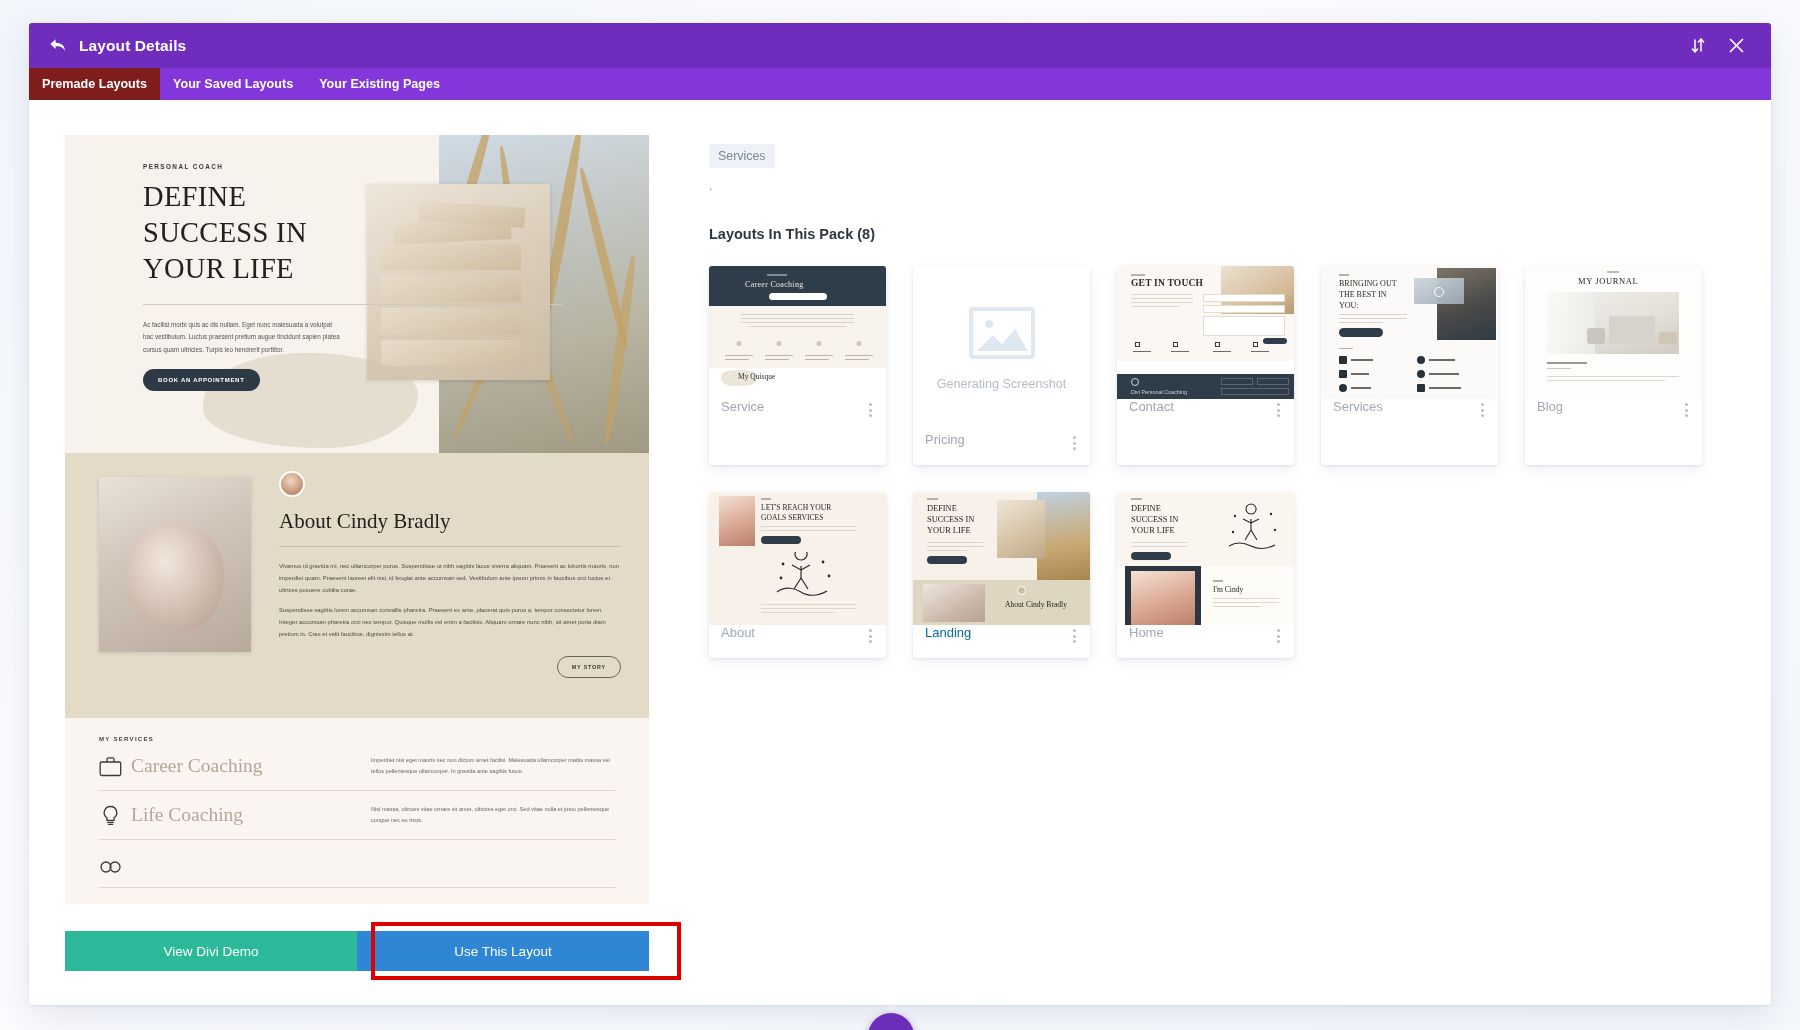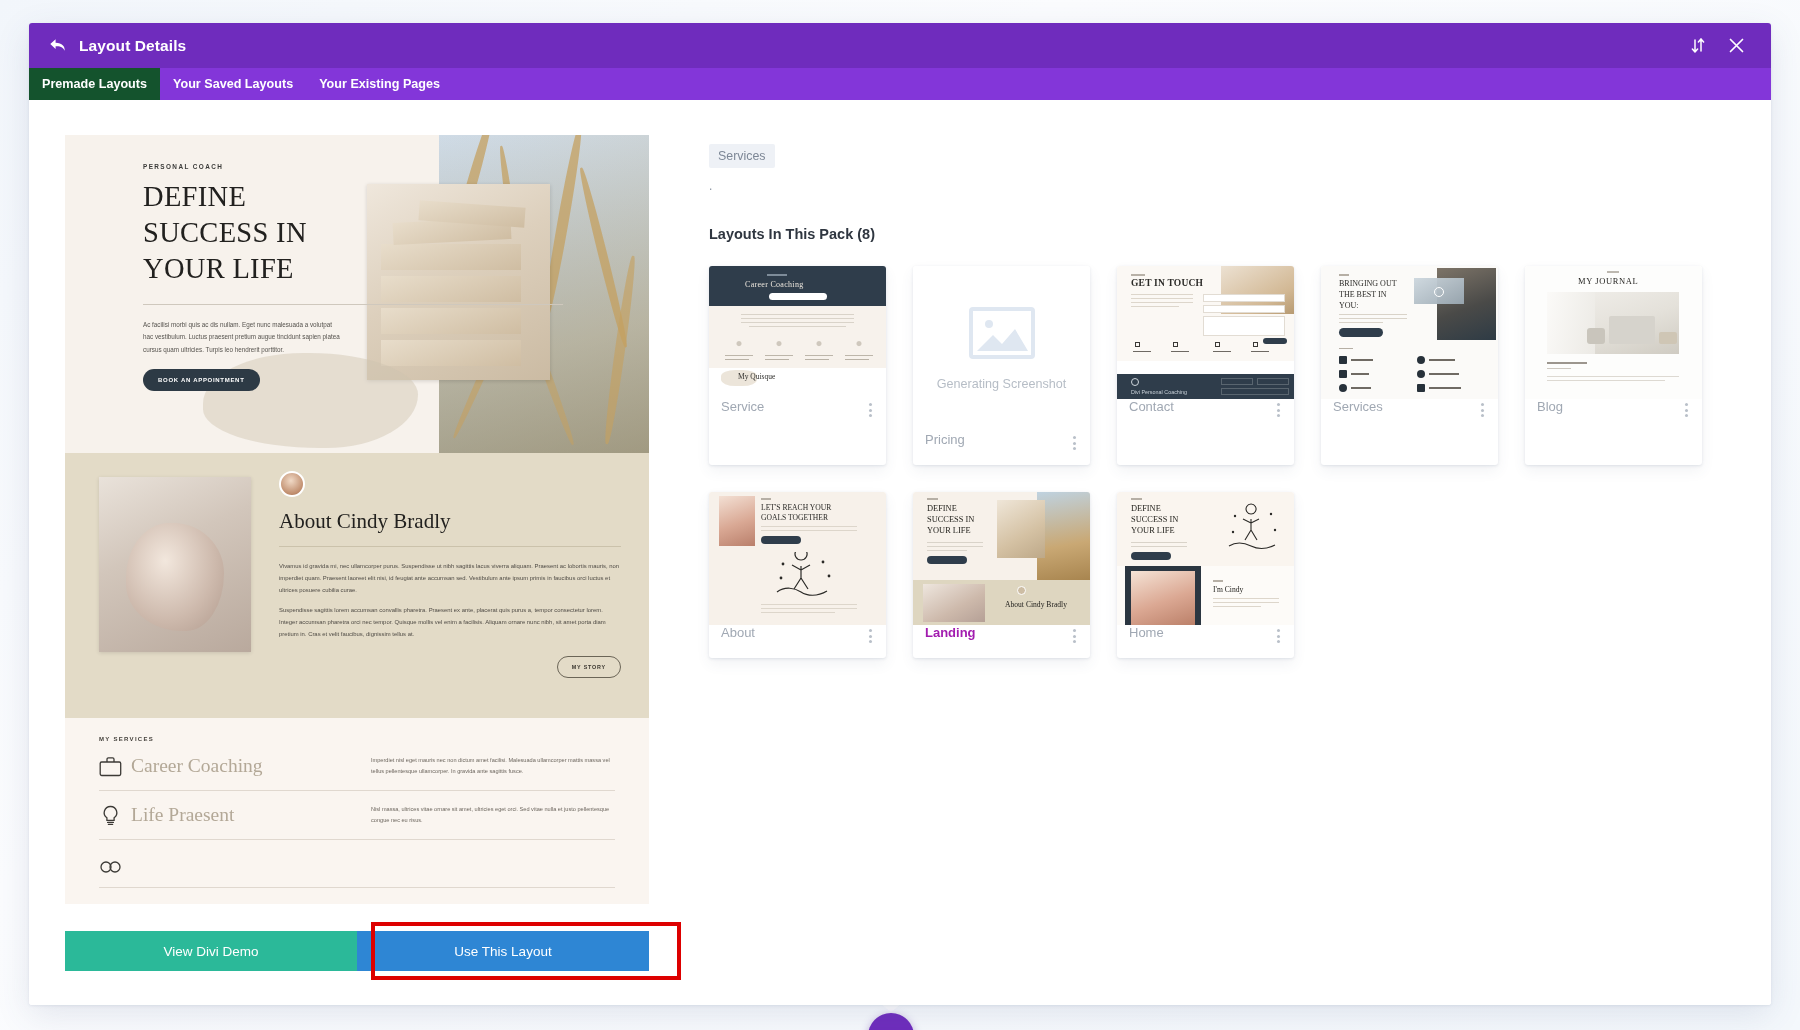--- a/index.html
+++ b/index.html
@@ -40,21 +40,21 @@
   .title{ font-size:15.5px; font-weight:bold; letter-spacing:.1px; }
   .tb-spacer{ flex:1; }
   .tb-icon{ width:30px;height:30px;display:flex;align-items:center;justify-content:center;
     margin-left:8px; cursor:pointer;}
 
   .tabbar{
     height:32px; background:#8336d9; display:flex; align-items:stretch;
     font-size:12.6px; font-weight:bold; color:#fff;
   }
   .tab{ display:flex;align-items:center; padding:0 13px; cursor:pointer; white-space:nowrap;}
-  .tab.active{ background:#14532d; }
+  .tab.active{ background:#7f1d1d; }
 
   .body{ position:absolute; top:77px; left:0; right:0; bottom:0; background:#fff; }
 
   
   .preview-col{
     position:absolute; left:36px; top:35px; width:584px; height:800px;
   }
   .preview-frame{
     position:relative; width:584px; height:769px; overflow:hidden;
     background:#faf6f1;
@@ -131,21 +131,21 @@
   .pack-sub{ font-size:12px; color:#8b94a1; margin-top:11px; height:13px;}
   .pack-count{ font-size:14.5px; font-weight:bold; color:#2f3640; margin-top:34px;}
 
   .grid{ display:flex; flex-wrap:wrap; gap:0 27px; margin-top:24px; width:1035px;}
   .card{ width:177px; margin-bottom:27px; background:#fff; border-radius:3px;
     box-shadow:0 1px 3px rgba(70,90,120,.14), 0 6px 14px rgba(70,90,120,.07);
     overflow:hidden; cursor:pointer;}
   .thumb{ height:133px; overflow:hidden; position:relative; background:#fff;}
   .card-foot{ height:33px; display:flex;align-items:flex-start; padding:0 12px;}
   .card-label{ font-size:13px; color:#a0a8b3; flex:1;}
-  .card-label.sel{ color:#a21caf; font-weight:bold; }
+  .card-label.sel{ color:#0369a1; font-weight:normal; }
   .dots{ display:flex;flex-direction:column;gap:2.5px; padding:4px 2px;}
   .dots i{ width:3px;height:3px;border-radius:50%;background:#b9c0c9; display:block;}
 
   
   .ph{ height:166px; display:flex;flex-direction:column;align-items:center;justify-content:center; gap:14px;}
   .ph-txt{ font-size:12.6px; color:#b6bdc6;}
 
   
   .t-abs{ position:absolute; }
 </style>
@@ -253,21 +253,21 @@
               <span class="svc-name">Career Coaching</span>
               <span class="svc-desc">Imperdiet nisl eget mauris nec non dictum amet facilisi. Malesuada ullamcorper mattis massa vel tellus pellentesque ullamcorper. In gravida ante sagittis fusce.</span>
             </div>
             <div class="svc-row">
               <span class="svc-icon">
                 <svg width="23" height="21" viewBox="0 0 23 21">
                     <path d="M11.5 1.5a6.2 6.2 0 0 0-3.6 11.3v2.5h7.2v-2.5A6.2 6.2 0 0 0 11.5 1.5z" fill="none" stroke="#3c3a36" stroke-width="1.3"></path>
                     <path d="M8.6 17.4h5.8M9.4 19.4h4.2" stroke="#3c3a36" stroke-width="1.3" stroke-linecap="round"></path>
                   </svg>
               </span>
-              <span class="svc-name">Life Praesent</span>
+              <span class="svc-name">Life Coaching</span>
               <span class="svc-desc">Nisl massa, ultrices vitae ornare sit amet, ultricies eget orci. Sed vitae nulla et justo pellentesque congue nec eu risus.</span>
             </div>
             <div class="svc-row">
               <span class="svc-icon">
                 <svg width="23" height="21" viewBox="0 0 23 21">
                     <circle cx="7" cy="14" r="5" fill="none" stroke="#3c3a36" stroke-width="1.3"></circle>
                     <circle cx="16" cy="14" r="5" fill="none" stroke="#3c3a36" stroke-width="1.3"></circle>
                   </svg>
               </span>
             </div>
@@ -449,21 +449,21 @@
             </div>
           </div>
 
           <div class="card">
             <div class="thumb">
               <div class="t-abs" style="left:0;top:0;width:177px;height:133px;background:#f7f1ea;"></div>
               <div class="t-abs" style="left:10px;top:4px;width:36px;height:50px;background:linear-gradient(160deg,#f3e0d4,#d9a894 55%,#b97f6b);"></div>
               <div class="t-abs" style="left:52px;top:6px;width:10px;height:1.5px;background:#b6afa5;"></div>
               <div class="t-abs" style="left:52px;top:11px;font-family:'Liberation Serif',serif;font-size:7.6px;line-height:1.35;color:#2b2a27;">
                 <div>LET'S REACH YOUR</div>
-                <div>GOALS TOGETHER</div>
+                <div>GOALS SERVICES</div>
               </div>
               <div class="t-abs" style="left:52px;top:34px;width:96px;height:1.2px;background:#ddd6cb;"></div>
               <div class="t-abs" style="left:52px;top:38px;width:96px;height:1.2px;background:#ddd6cb;"></div>
               <div class="t-abs" style="left:52px;top:44px;width:40px;height:8px;background:#2f3d4b;border-radius:5px;"></div>
               <div class="t-abs" style="left:62px;top:60px;width:72px;height:46px;">
                 <svg width="72" height="46" viewBox="0 0 72 46">
                   <path d="M30 8a6 6 0 1 1 .1 0z" fill="none" stroke="#2b2a27" stroke-width="1.2"></path>
                   <path d="M30 14v12M30 18l-9-5M30 18l9-5M30 26l-7 11M30 26l7 11" fill="none" stroke="#2b2a27" stroke-width="1.2"></path>
                   <path d="M6 40c8-6 18-4 24 0s16 5 26-1" fill="none" stroke="#2b2a27" stroke-width="1.2"></path>
                   <circle cx="12" cy="12" r="1.4" fill="#2b2a27"></circle>

